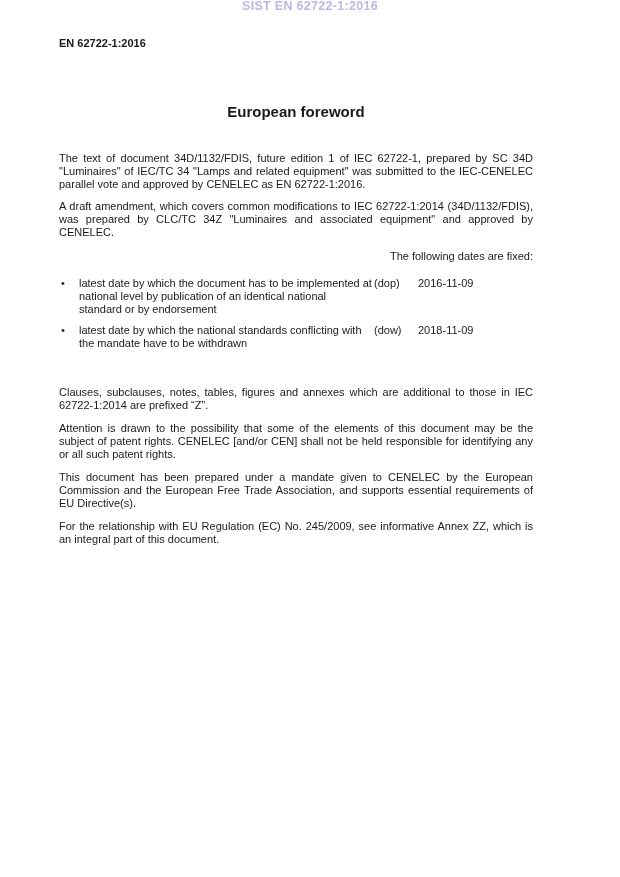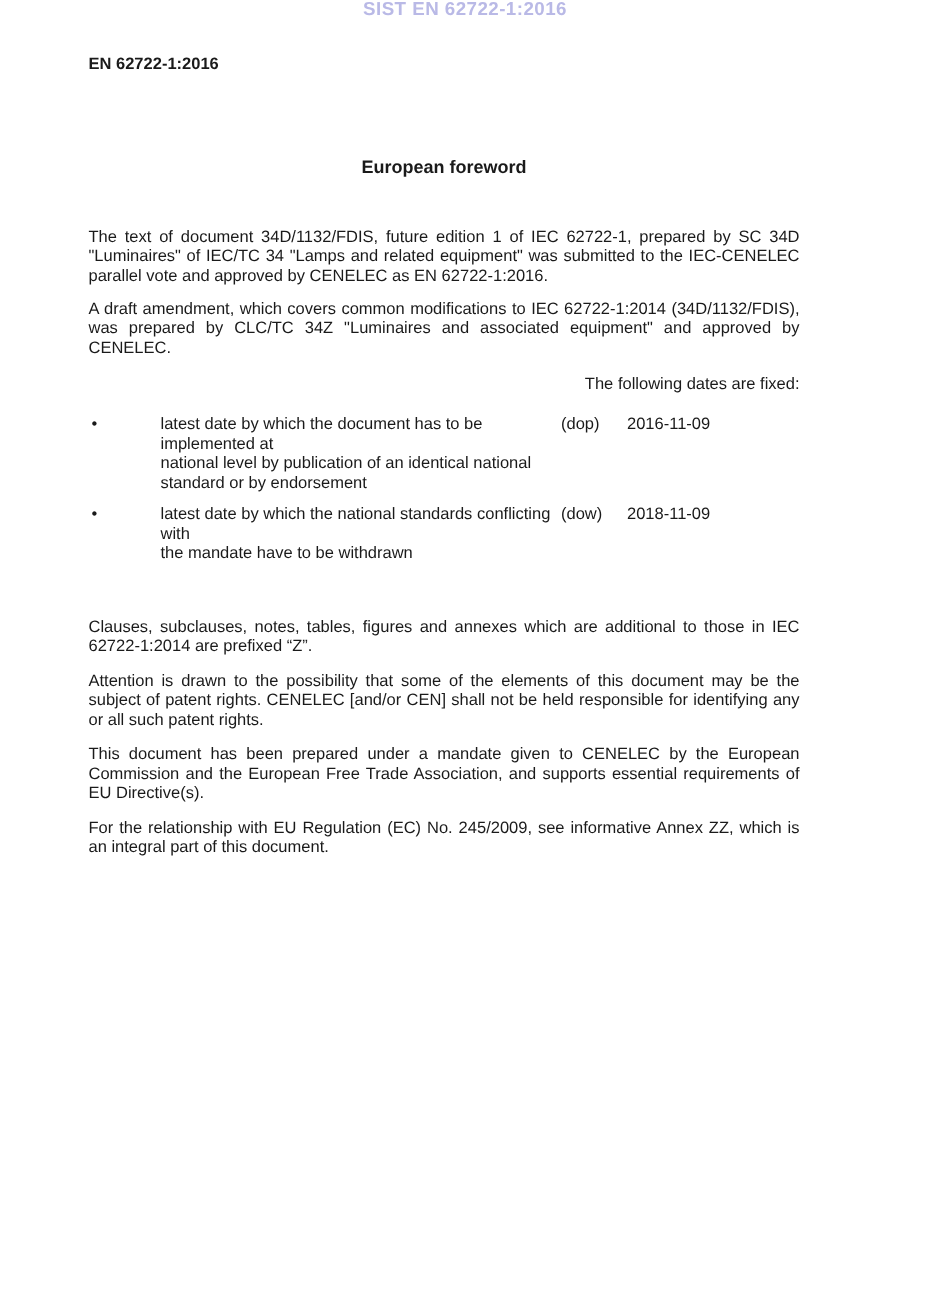--- a/index.html
+++ b/index.html
@@ -31,21 +31,21 @@
   }
   .doc-ref {
     margin-top: 37px;
     font-size: 11px;
     font-weight: bold;
     line-height: 13px;
   }
   .title {
     margin-top: 55px;
     text-align: center;
-    font-size: 12px;
+    font-size: 15px;
     font-weight: bold;
     line-height: 13px;
   }
   .para {
     font-size: 11px;
     line-height: 13px;
     text-align: justify;
   }
   .p1 { margin-top: 34px; }
   .p2 { margin-top: 9px; }
@@ -57,21 +57,21 @@
   }
   .bullet-row {
     display: grid;
     grid-template-columns: 20px 295px 44px auto;
     font-size: 11px;
     line-height: 13px;
   }
   .bullet-1 { margin-top: 14px; }
   .bullet-2 { margin-top: 8px; }
   .bullet-marker { padding-left: 2px; }
-  .bullet-line { display: block; margin-left: 28px; }
+  .bullet-line { display: block; }
   .p3 { margin-top: 36px; }
   .p4 { margin-top: 10px; }
   .p5 { margin-top: 10px; }
   .p6 { margin-top: 10px; }
   .page-number {
     margin-top: 298px;
     font-size: 11px;
     font-weight: bold;
     line-height: 13px;
   }

